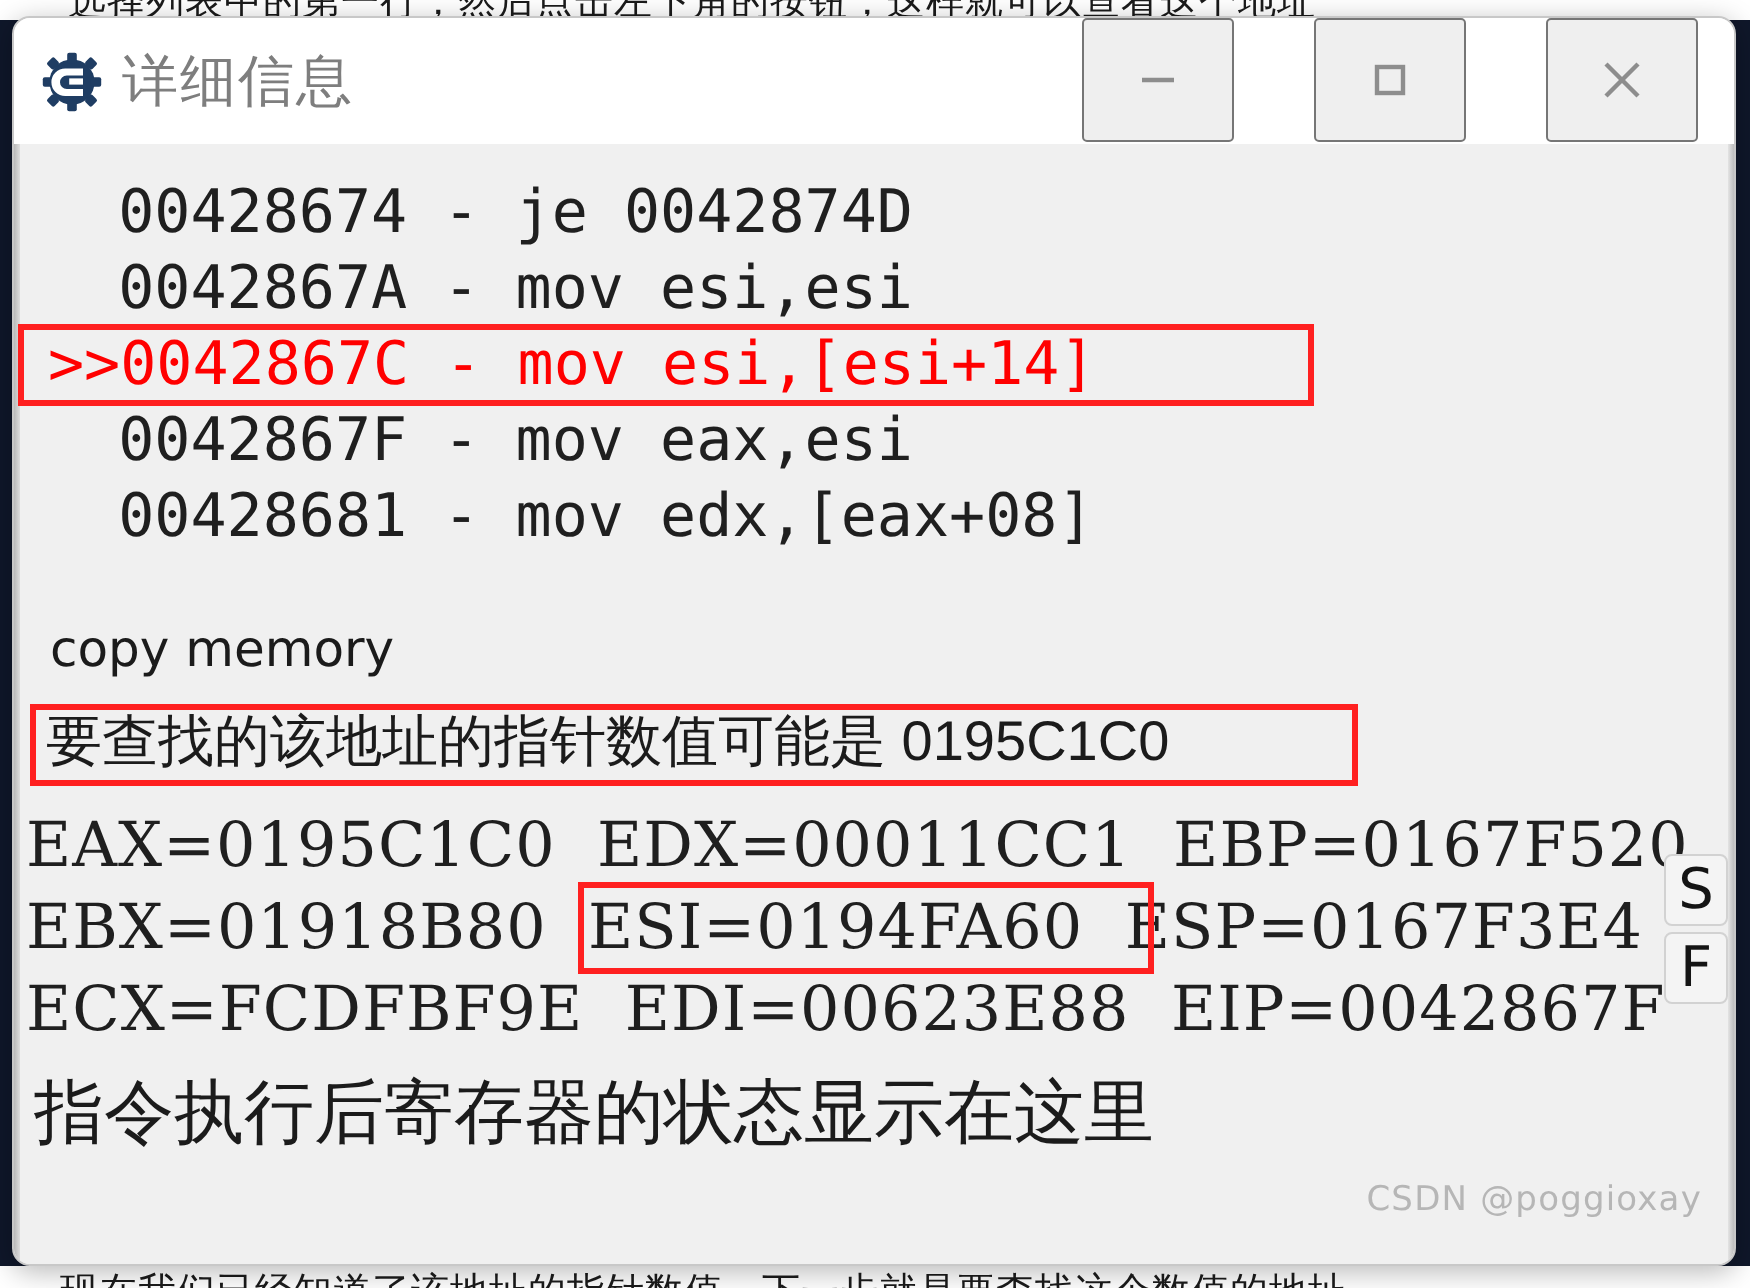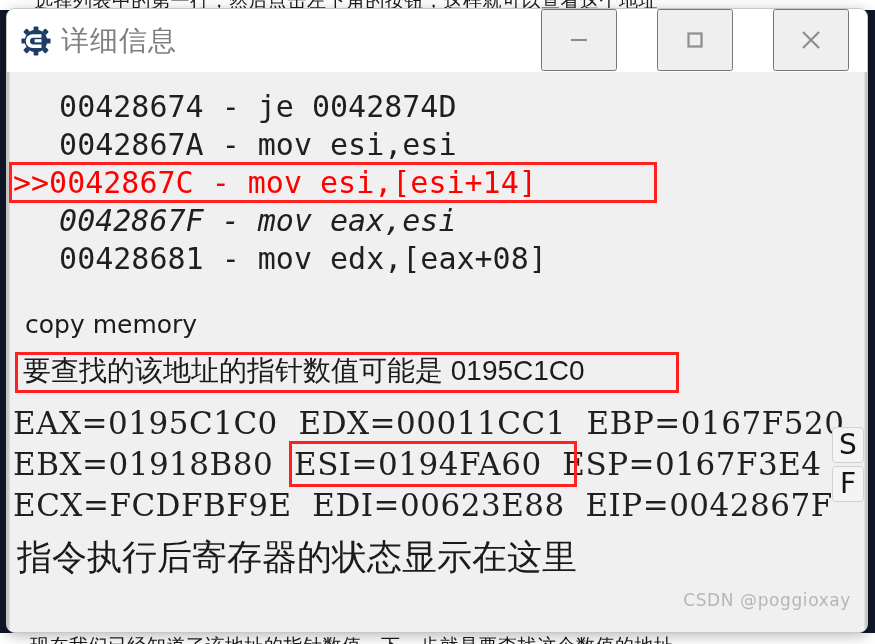--- a/index.html
+++ b/index.html
@@ -298,23 +298,23 @@
 
     <div id="content">
 
       <div id="client-edge"></div>
       <div id="right-gutter"></div>
 
       <div class="asm-line" style="top:18px;">  00428674 - je 0042874D</div>
 
       <div class="asm-line" style="top:56px;">  0042867A - mov esi,esi</div>
 
-      <div class="asm-line current" style="top:94px;">&gt;&gt;0042867C - mov esi,[esi+14]</div>
-
-      <div class="asm-line" style="top:132px;font-style:italic;">  0042867F - mov eax,esi</div>
+      <div class="asm-line current" style="top:94px;padding-left:11px;">&gt;&gt;0042867C - mov esi,[esi+14]</div>
+
+      <div class="asm-line" style="top:132px;">  0042867F - mov eax,esi</div>
 
       <div class="asm-line" style="top:170px;">  00428681 - mov edx,[eax+08]</div>
 
       <div class="redbox" style="left:2px; top:90px; width:648px; height:41px;"></div>
 
       <div id="copy-memory">copy memory</div>
 
       <div id="annotation-pointer">要查找的该地址的指针数值可能是 0195C1C0</div>
 
       <div class="redbox" style="left:8px; top:280px; width:664px; height:41px;"></div>

